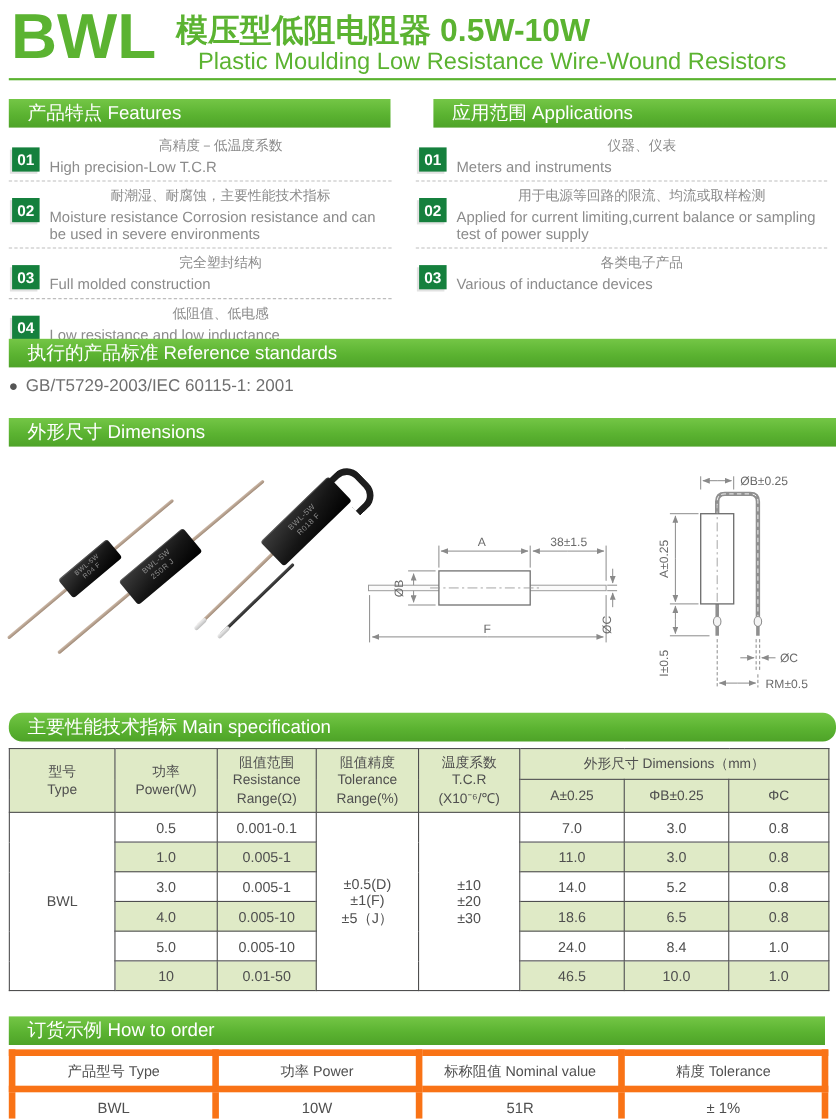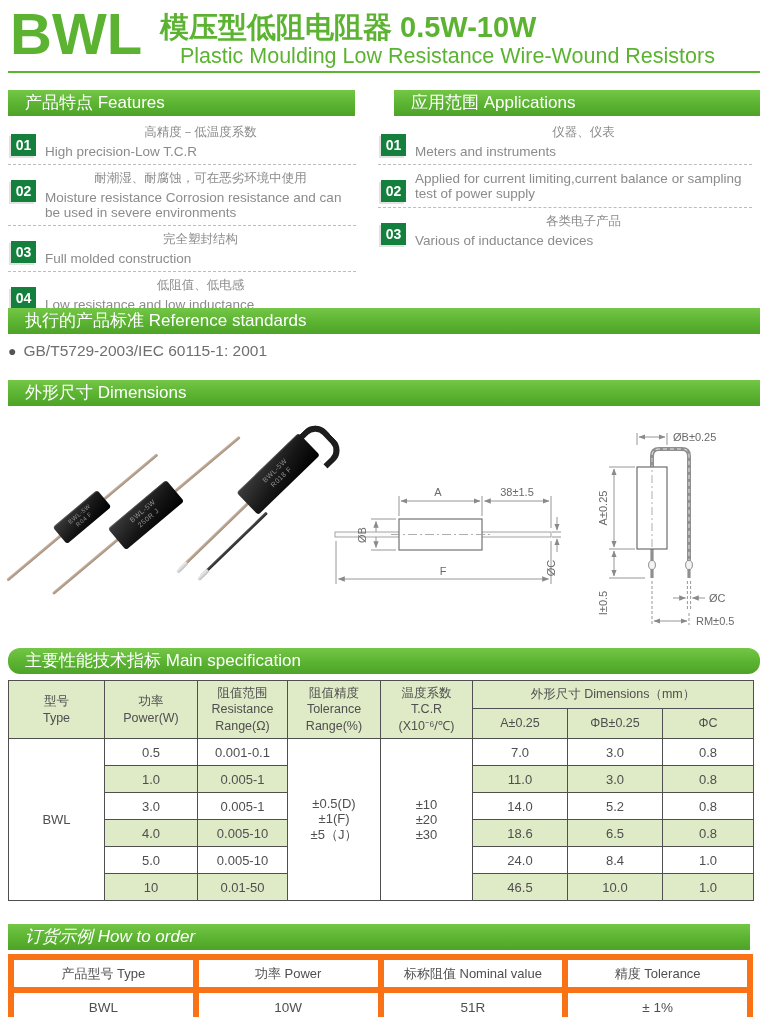--- a/index.html
+++ b/index.html
@@ -11,21 +11,21 @@
   .title-en{position:absolute;left:160px;top:44px;font-size:21.5px;color:#5bb331;white-space:nowrap;margin-left:20px;}
   .header-rule{position:absolute;left:8px;right:0;top:71px;height:2px;background:#5bb331;}
   
   .bar{position:absolute;height:26px;background:linear-gradient(180deg,#74c646 0%,#5bb331 55%,#4ea328 100%);
        color:#fff;font-size:17px;line-height:26px;padding-left:17px;box-sizing:border-box;white-space:nowrap;}
   #bar-features{left:8px;top:90px;width:347px;}
   #bar-apps{left:378px;top:90px;right:0;margin-left:16px;}
   #bar-standards{left:8px;top:308px;right:0;}
   #bar-dimensions{left:8px;top:380px;right:0;}
   #bar-spec{left:8px;top:648px;right:0;border-radius:12px;}
-  #bar-order{left:8px;top:924px;right:10px;font-style:italic;}
+  #bar-order{left:8px;top:924px;right:10px;}
   
   .col{position:absolute;top:119px;}
   #col-features{left:8px;width:348px;}
   #col-apps{left:378px;width:374px;}
   .item{display:flex;padding:3px 0 5px;border-bottom:1px dashed #bdbdbd;}
   .item.last{border-bottom:none;}
   .badge{flex:0 0 25px;height:22px;margin:12px 9px 0 3px;background:#15803d;color:#fff;
          font-size:14px;font-weight:bold;display:flex;align-items:center;justify-content:center;
          box-shadow:-2px 2px 0 #e2e2e2;}
   .item-text{flex:1;min-width:0;}
@@ -92,21 +92,21 @@
     <div class="item">
       <div class="badge">01</div>
       <div class="item-text">
         <div class="item-zh">高精度－低温度系数</div>
         <div class="item-en">High precision-Low T.C.R</div>
       </div>
     </div>
     <div class="item">
       <div class="badge">02</div>
       <div class="item-text">
-        <div class="item-zh">耐潮湿、耐腐蚀，可在恶劣环境中使用</div>
+        <div class="item-zh">耐潮湿、耐腐蚀，主要性能技术指标</div>
         <div class="item-en">Moisture resistance Corrosion resistance and can be used in severe environments</div>
       </div>
     </div>
     <div class="item">
       <div class="badge">03</div>
       <div class="item-text">
         <div class="item-zh">完全塑封结构</div>
         <div class="item-en">Full molded construction</div>
       </div>
     </div>
@@ -123,20 +123,21 @@
     <div class="item">
       <div class="badge">01</div>
       <div class="item-text">
         <div class="item-zh">仪器、仪表</div>
         <div class="item-en">Meters and instruments</div>
       </div>
     </div>
     <div class="item">
       <div class="badge">02</div>
       <div class="item-text">
+        <div class="item-zh">用于电源等回路的限流、均流或取样检测</div>
         <div class="item-en">Applied for current limiting,current balance or sampling test of power supply</div>
       </div>
     </div>
     <div class="item last">
       <div class="badge">03</div>
       <div class="item-text">
         <div class="item-zh">各类电子产品</div>
         <div class="item-en">Various of inductance devices</div>
       </div>
     </div>

